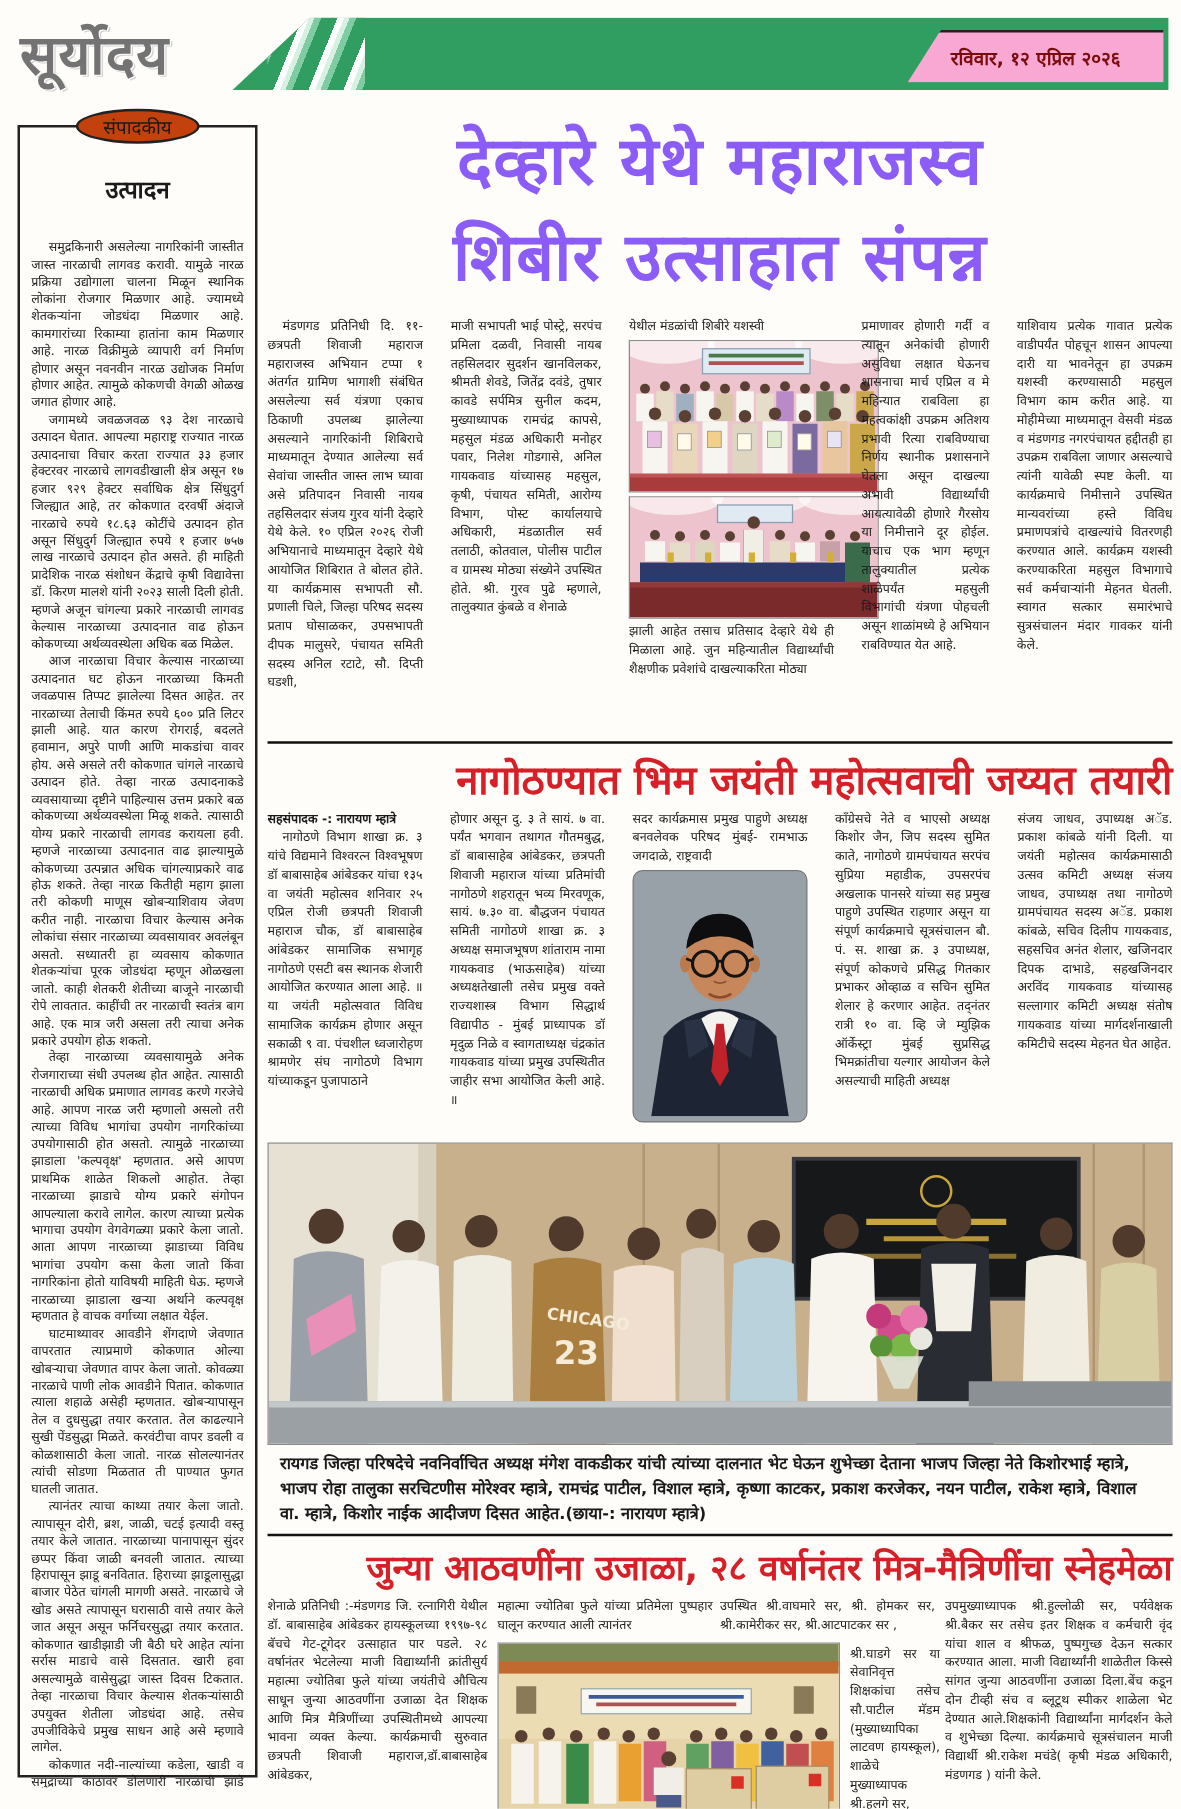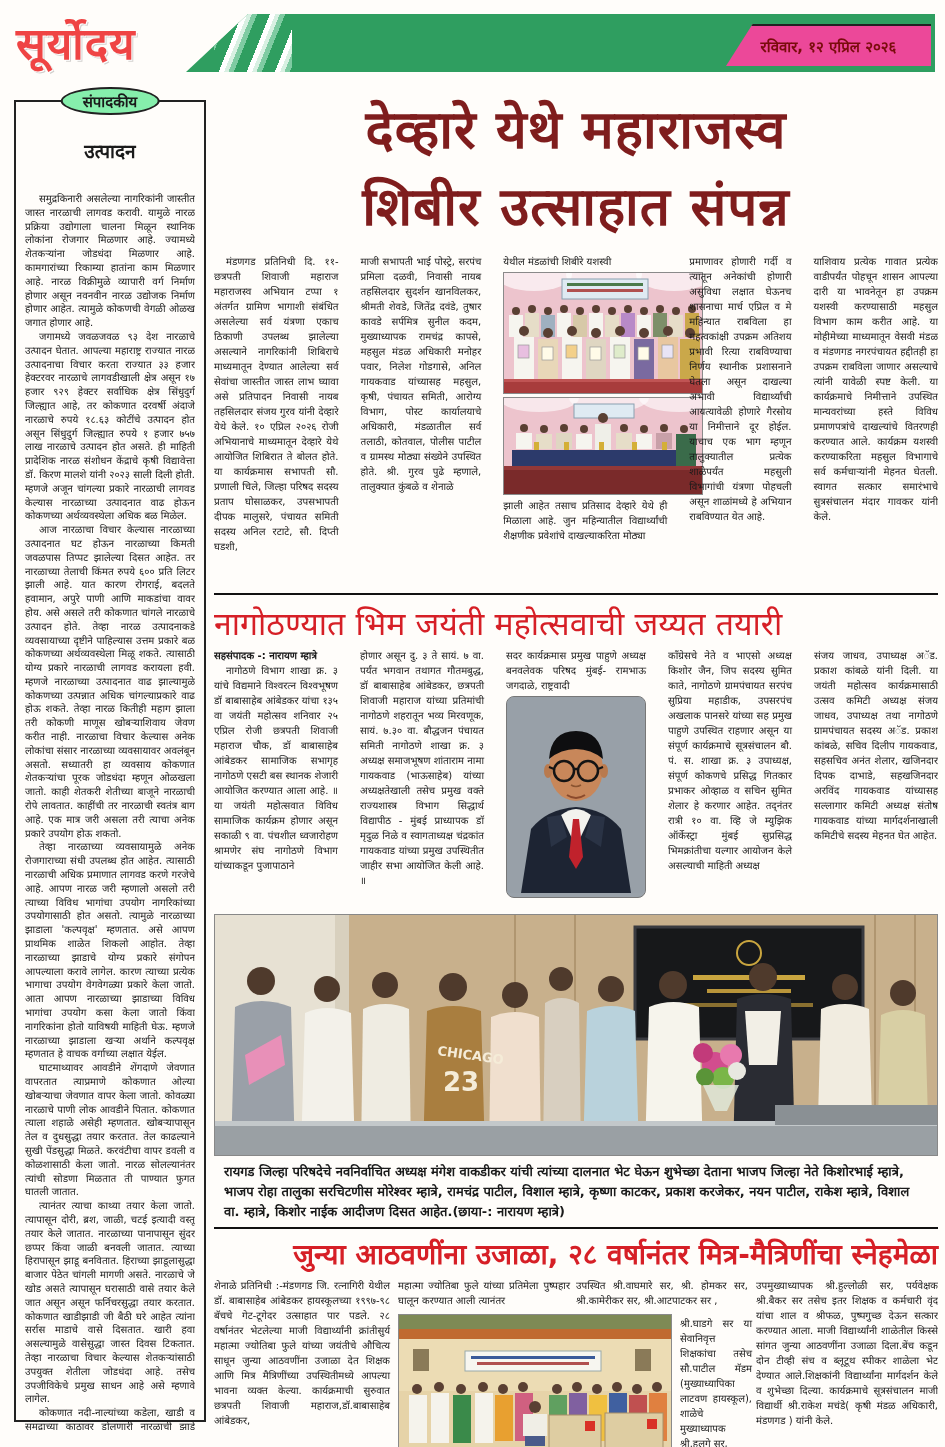--- a/index.html
+++ b/index.html
@@ -3,50 +3,50 @@
 <meta charset="utf-8">
 <style>
   html,body{margin:0;padding:0;}
   body{
     width:945px;height:1447px;position:relative;overflow:hidden;
     background:#fffdfa;color:#1a1a1a;
     font-family:"DejaVu Sans","Liberation Sans",sans-serif;
   }
   
   .header{position:absolute;top:0;left:0;width:945px;height:88px;}
-  .masthead{position:absolute;left:16px;top:12px;font-size:44px;font-weight:bold;color:#ef4444;
+  .masthead{position:absolute;left:16px;top:12px;font-size:44px;font-weight:bold;color:#737373;
     text-shadow:1px 1px 0 #ffffff,2px 2px 0 rgba(0,0,0,.18);letter-spacing:1px;}
   .banner{position:absolute;left:186px;top:14px;right:10px;height:58px;background:#2f9e60;
     clip-path:polygon(62px 0,100% 0,100% 100%,0 100%);}
   .banner .stripes{position:absolute;left:28px;top:0;bottom:0;width:78px;
     background:repeating-linear-gradient(112deg,#ffffff 0 5px,#d8f0e2 5px 9px,#7fcba2 9px 14px,#2f9e60 14px 26px);}
-  .date-box{position:absolute;right:14px;top:24px;width:205px;height:40px;background:#ec4899;
+  .date-box{position:absolute;right:14px;top:24px;width:205px;height:40px;background:#f9a8d4;
     clip-path:polygon(13% 0,100% 0,100% 100%,0 100%);
     display:flex;align-items:center;justify-content:center;
     color:#7a0c0c;font-weight:bold;font-size:15px;border-top:2px solid #222;}
   
   .editorial{position:absolute;left:14px;top:100px;width:192px;height:1322px;border:2.5px solid #222;
     box-sizing:border-box;padding:22px 9px 6px;background:#fffdfa;}
-  .ed-tab{position:absolute;top:-15px;left:50%;transform:translateX(-50%);background:#86efac;
-    border:2.5px solid #222;border-radius:50%;padding:2px 20px;font-weight:bold;font-size:15px;white-space:nowrap;}
+  .ed-tab{position:absolute;top:-15px;left:50%;transform:translateX(-50%);background:#c2410c;
+    border:2.5px solid #222;border-radius:50%;padding:2px 20px;font-weight:normal;font-size:15px;white-space:nowrap;}
   .ed-title{text-align:center;font-weight:bold;font-size:19px;margin:14px 0 8px;}
   .ed-body{overflow:hidden;height:1238px;margin-top:28px;}
   .ed-body p{font-size:10px;line-height:1.38;text-align:justify;text-indent:14px;margin:0;}
   
   .main{position:absolute;left:214px;top:92px;width:724px;}
-  .h1{color:#7f1d1d;font-weight:bold;text-align:center;font-size:53px;line-height:1.45;letter-spacing:1px;}
+  .h1{color:#8b5cf6;font-weight:bold;text-align:center;font-size:53px;line-height:1.45;letter-spacing:1px;}
   .rule{border:0;border-top:2px solid #111;margin:5px 0;}
   .story{display:flex;gap:22px;overflow:hidden;}
   .story p{font-size:10px;line-height:1.5;text-align:justify;margin:0;}
   .story .indent{text-indent:12px;}
   #story1{height:334px;margin-top:8px;}
   #story1 .c1{width:134px;} #story1 .c2{width:130px;} #story1 .cph{width:164px;}
   #story1 .c4{width:110px;} #story1 .c5{width:134px;}
   .ph{display:block;margin:3px 0;border:1px solid #8a8a8a;}
-  .h2{color:#d61f26;font-weight:normal;text-align:left;font-size:32px;margin:6px 0 4px;}
+  .h2{color:#d61f26;font-weight:bold;text-align:right;font-size:32px;margin:6px 0 4px;}
   #story2{height:260px;}
   #story2 .sc{width:140px;}
   .byline{font-weight:bold;text-align:center;font-size:10.5px;margin:0 0 3px;}
   .portrait-frame{margin-top:3px;border:1px solid #777;border-radius:8px;overflow:hidden;background:#9aa2aa;}
   .main-photo{margin-top:6px;border:1px solid #888;line-height:0;}
   .caption{font-weight:bold;font-size:13px;line-height:1.55;margin:6px 10px 4px;}
   .h3{color:#d61f26;font-weight:bold;text-align:right;font-size:28px;margin:4px 0 6px;}
   #story3{position:relative;height:186px;overflow:hidden;}
   #story3 .abs{position:absolute;top:0;}
   #story3 p{font-size:10px;line-height:1.5;text-align:justify;margin:0;}

